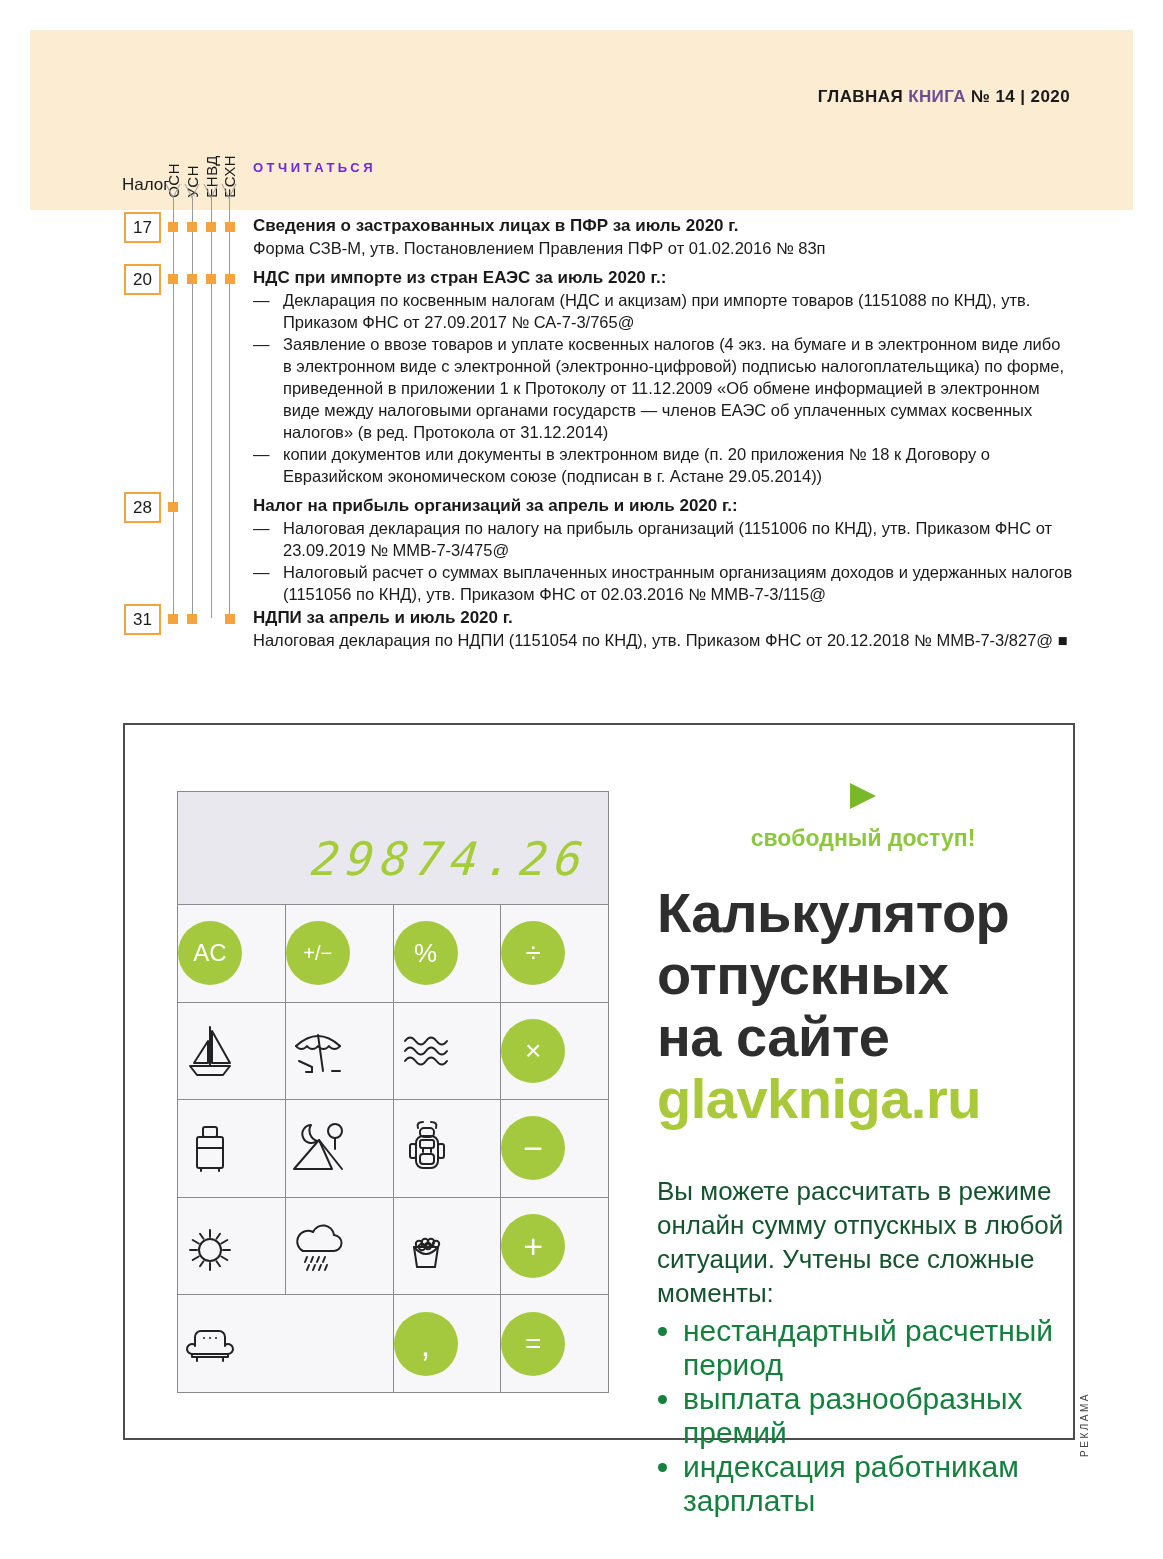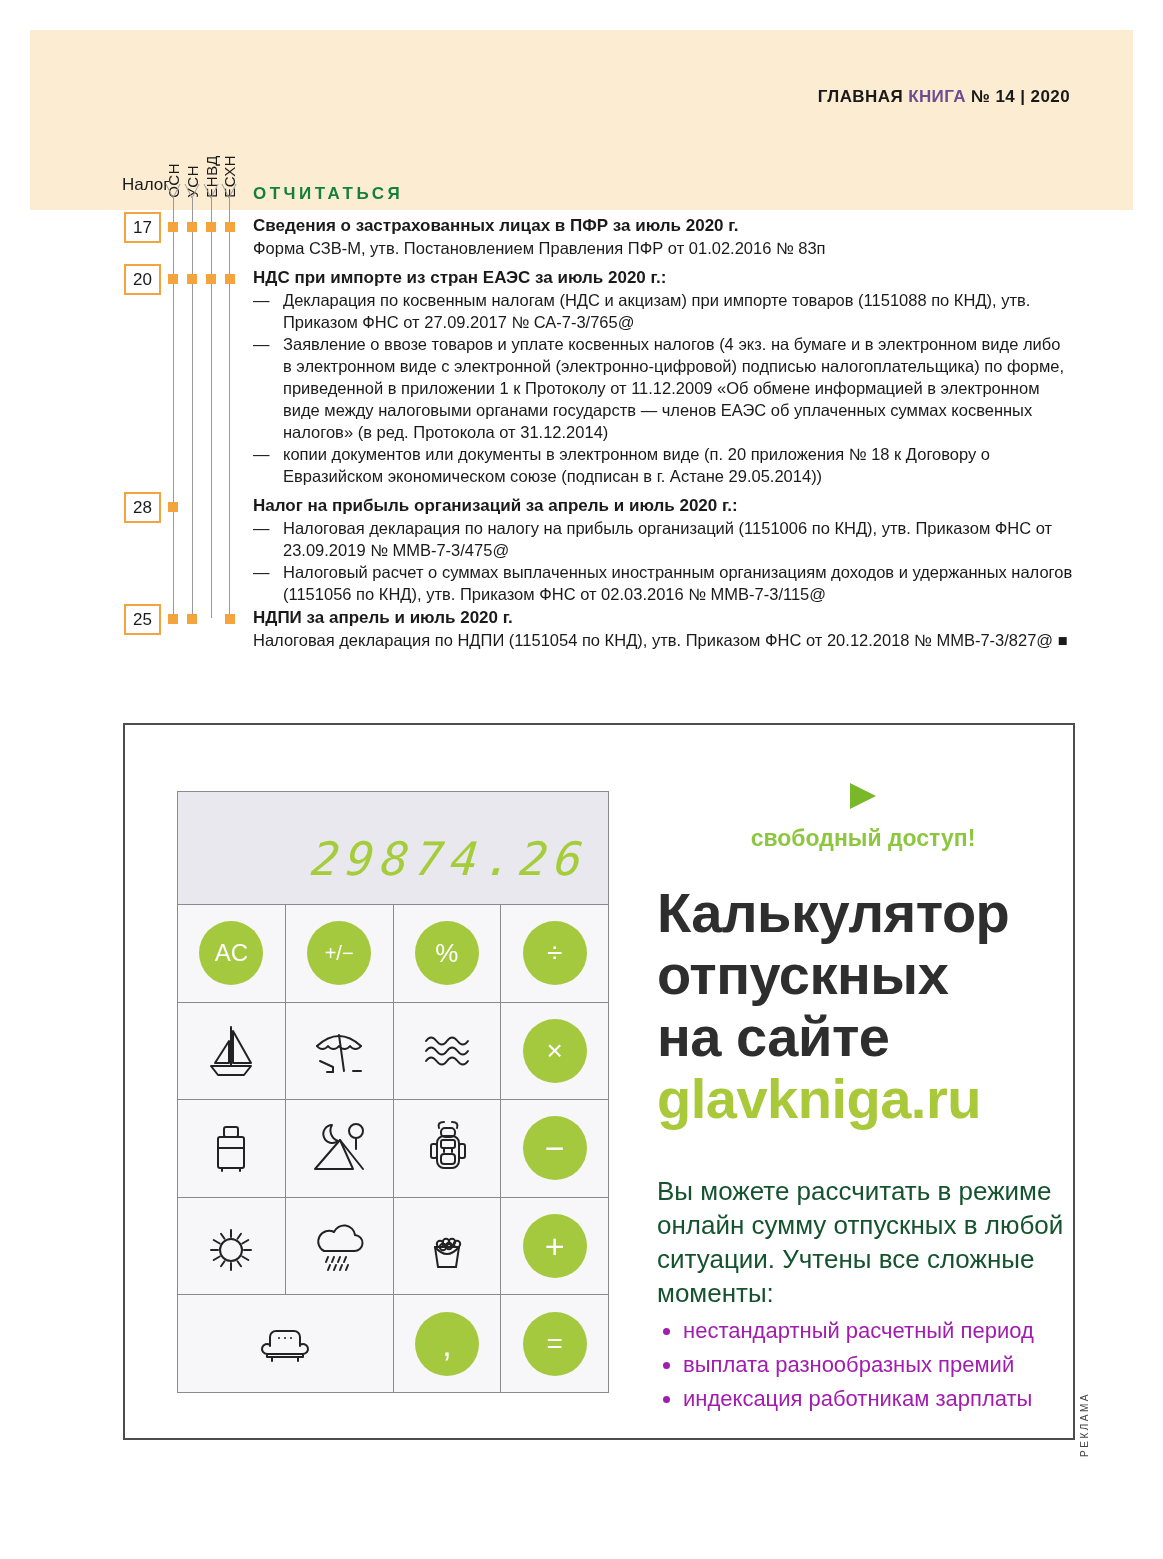--- a/index.html
+++ b/index.html
@@ -8,22 +8,22 @@
   .cream-band{position:absolute;left:30px;top:30px;width:1103px;height:180px;background:#fcedd2;}
   .masthead{position:absolute;top:87px;right:93px;font-size:17px;font-weight:bold;letter-spacing:.4px;}
   .mh-purple{color:#6c4d91;}
   
   .date-label{position:absolute;left:122px;top:175px;font-size:17px;}
   .regime{position:absolute;width:16px;height:72px;top:126px;}
   .regime span{position:absolute;bottom:0;left:0;writing-mode:vertical-rl;transform:rotate(180deg);
                font-size:15px;letter-spacing:.5px;white-space:nowrap;}
   .vee{position:absolute;top:184px;width:16px;height:15px;}
   .vline{position:absolute;top:198px;width:1px;height:420px;background:#9a9a9a;}
-  .section-title{position:absolute;left:253px;top:184px;font-size:17px;font-weight:bold;
-                 letter-spacing:3.5px;color:#15803d;}
+  .section-title{position:absolute;left:253px;top:160px;font-size:13px;font-weight:bold;
+                 letter-spacing:3.5px;color:#6d28d9;}
   
   .entry{position:absolute;left:124px;width:949px;}
   .date-box{position:absolute;left:0;top:0;width:33px;height:27px;border:2px solid #f5a33c;
             background:#fff;display:flex;align-items:center;justify-content:center;font-size:17px;}
   .markers{position:absolute;left:44px;top:10px;display:flex;gap:9px;}
   .marker-square{width:10px;height:10px;background:transparent;}
   .marker-square.on{background:#f5a33c;}
   .entry-body{margin-left:129px;}
   .entry-title{margin:0;font-size:17px;font-weight:bold;line-height:22px;padding-top:3px;}
   .entry-note{margin:0;font-size:16.5px;line-height:22px;}
@@ -31,37 +31,37 @@
   .dash{position:absolute;left:0;top:0;}
   
   .ad-box{position:absolute;left:123px;top:723px;width:948px;height:713px;border:2px solid #4d4d4d;background:#fff;}
   .calculator{position:absolute;left:52px;top:66px;width:430px;height:600px;border:1px solid #8a8a8a;
               background:#8a8a8a;display:flex;flex-direction:column;}
   .calc-display{height:112px;background:#e9e8ee;margin-bottom:1px;display:flex;align-items:flex-end;
                 justify-content:flex-end;padding:0 18px 18px 0;box-sizing:border-box;}
   .calc-display span{font-family:"DejaVu Sans Mono",monospace;font-style:italic;font-size:46px;
                      letter-spacing:7px;color:#a5cc39;transform:skewX(-6deg);}
   .calc-grid{flex:1;display:grid;grid-template-columns:repeat(4,1fr);grid-auto-rows:1fr;gap:1px;}
-  .cell{background:#f7f7f9;display:flex;align-items:center;justify-content:center;}
+  .cell{background:#f7f7f9;display:flex;align-items:center;}
   .cell.wide{grid-column:span 2;}
   .gbtn{width:64px;height:64px;border-radius:50%;background:#a4c93e;color:#fff;display:flex;
         align-items:center;justify-content:center;font-size:28px;line-height:1;}
   .gbtn.small{font-size:20px;}
   .gbtn.big{font-size:34px;}
   .icon{stroke:#222;fill:none;stroke-width:2;stroke-linecap:round;stroke-linejoin:round;}
   
   .ad-right{position:absolute;left:532px;top:58px;width:412px;}
   .access-row{display:flex;align-items:center;gap:16px;margin-bottom:30px;flex-direction:column;}
   .tri{width:0;height:0;border-left:26px solid #79b829;border-top:13px solid transparent;
        border-bottom:13px solid transparent;}
   .access-text{color:#8dc63f;font-weight:bold;font-size:23px;}
   .headline{font-size:56px;line-height:62px;font-weight:700;color:#2e2e2e;letter-spacing:-.5px;}
   .headline .site{color:#a9c93b;}
   .ad-para{margin:44px 0 0 0;font-size:26px;line-height:34px;color:#14532d;}
-  .ad-bullets{margin:4px 0 0 0;padding-left:26px;font-size:22px;line-height:34px;color:#a21caf;}
+  .ad-bullets{margin:4px 0 0 0;padding-left:26px;font-size:30px;line-height:34px;color:#15803d;}
   .ad-bullets li{margin:0;}
   .ad-label{position:absolute;left:1079px;top:1392px;writing-mode:vertical-rl;transform:rotate(180deg);
             font-size:10px;letter-spacing:2.5px;color:#444;}
 </style>
 </head>
 <body>
 
 <div class="page">
 
   <div class="cream-band"></div>
@@ -157,21 +157,21 @@
       </div>
     <div class="entry-body">
       <h3 class="entry-title">Налог на прибыль организаций за апрель и июль 2020 г.:</h3>
       <div class="entry-item"><span class="dash">—</span><span>Налоговая декларация по налогу на прибыль организаций (1151006 по КНД), утв. Приказом ФНС от 23.09.2019 № ММВ-7-3/475@</span></div>
       <div class="entry-item"><span class="dash">—</span><span>Налоговый расчет о суммах выплаченных иностранным организациям доходов и удержанных налогов (1151056 по КНД), утв. Приказом ФНС от 02.03.2016 № ММВ-7-3/115@</span></div>
     </div>
   </section>
 
   <section class="entry" style="top:604px">
     <div class="date-box">
-        <span>25</span>
+        <span>31</span>
       </div>
     <div class="markers">
         <span class="marker-square on"></span>
         <span class="marker-square on"></span>
         <span class="marker-square"></span>
         <span class="marker-square on"></span>
       </div>
     <div class="entry-body">
       <h3 class="entry-title">НДПИ за апрель и июль 2020 г.</h3>
       <p class="entry-note">Налоговая декларация по НДПИ (1151054 по КНД), утв. Приказом ФНС от 20.12.2018 № ММВ-7-3/827@ ■</p>

